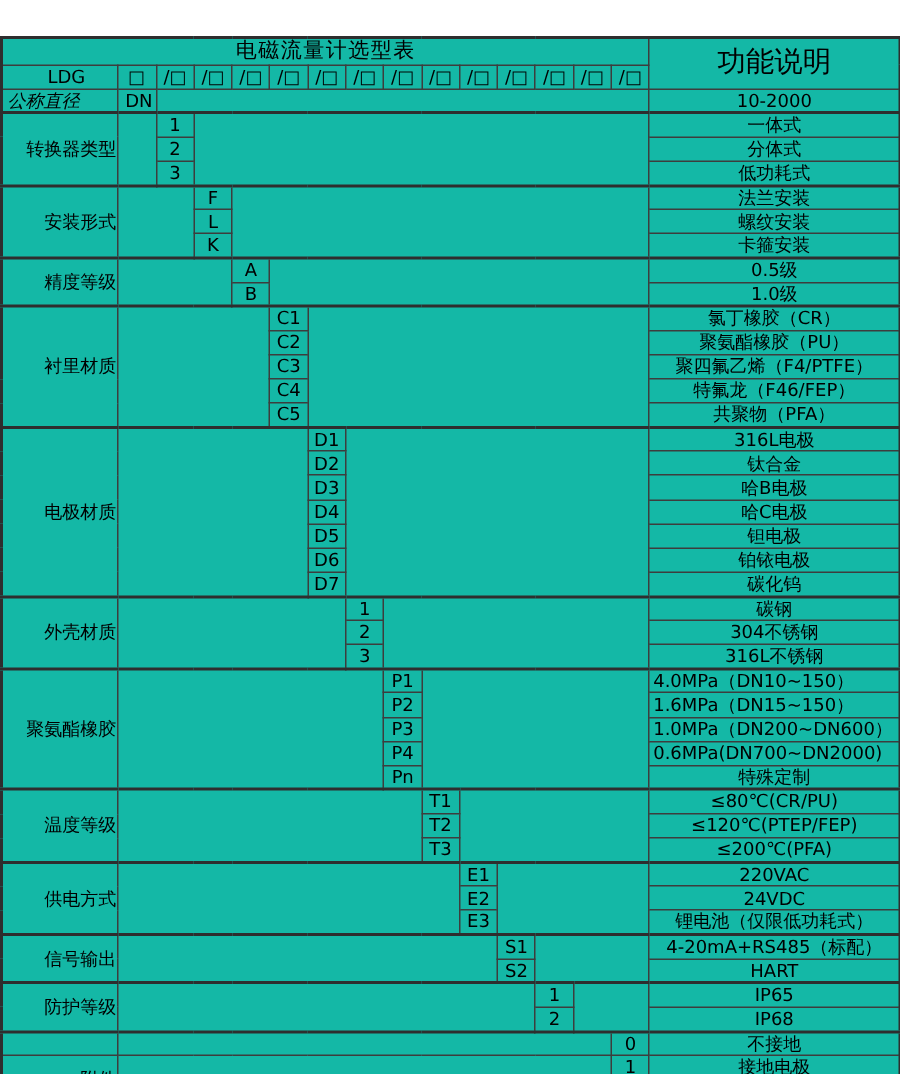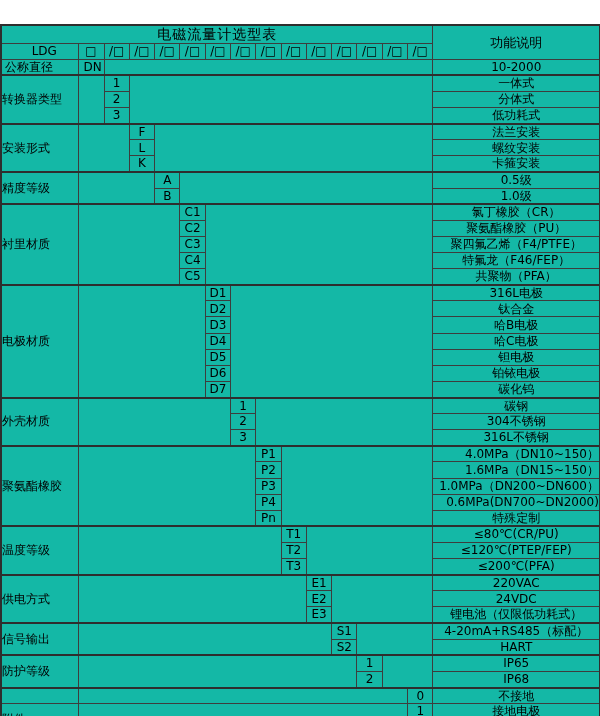--- a/index.html
+++ b/index.html
@@ -4,26 +4,26 @@
 <style>
   html,body{margin:0;padding:0;background:#ffffff;}
   #page{width:600px;height:716px;background:#14b8a6;position:relative;font-family:"DejaVu Sans",sans-serif;color:#000;margin-top:24px;}
   table{border-collapse:collapse;table-layout:fixed;width:599px;height:713px;border:2px solid #2e2e2e;}
   td{border:1px solid #3d3d3d;padding:0;margin:0;overflow:hidden;white-space:nowrap;
      text-align:center;vertical-align:middle;font-size:12px;line-height:1.05;color:#000;}
   tr{height:16px;}
   tr.tt{height:18px;}
   tr.sec td{border-top:2px solid #2e2e2e;}
   .title-cell{font-size:14px;letter-spacing:1px;}
-  .fn-head{font-size:13px;}
-  .lab{text-align:left;}
-  .lab-left{text-align:left;padding-left:3px;}
+  .fn-head{font-size:19px;}
+  .lab{text-align:right;padding-left:12px;}
+  .lab-left{text-align:left;padding-left:3px;font-style:italic;}
   .ldg-lab{text-align:center;padding-left:9px;}
   .code-left{text-align:left;padding-left:5px;}
-  .left{text-align:right;padding-left:2px;}
+  .left{text-align:left;padding-left:2px;}
   .box{font-size:12px;}
 </style>
 </head>
 <body>
 
 <div id="page">
 <table>
   <colgroup>
     <col style="width:77px">
         <col style="width:26px">

